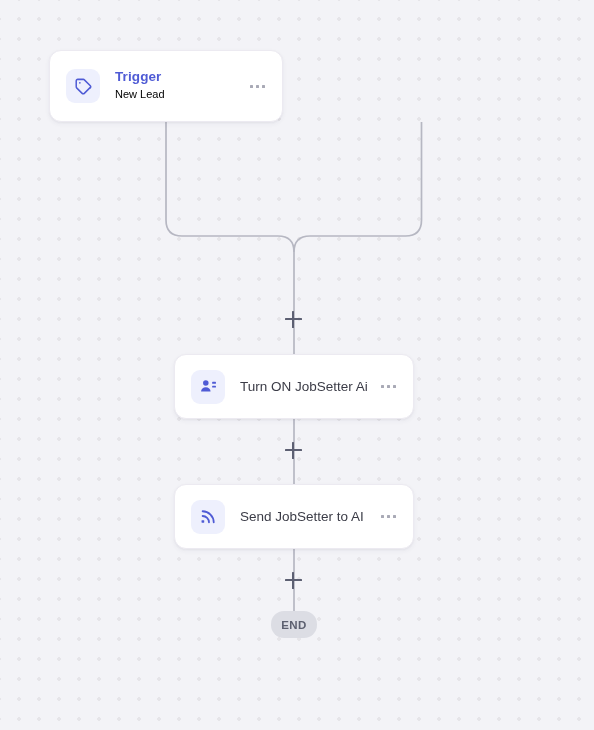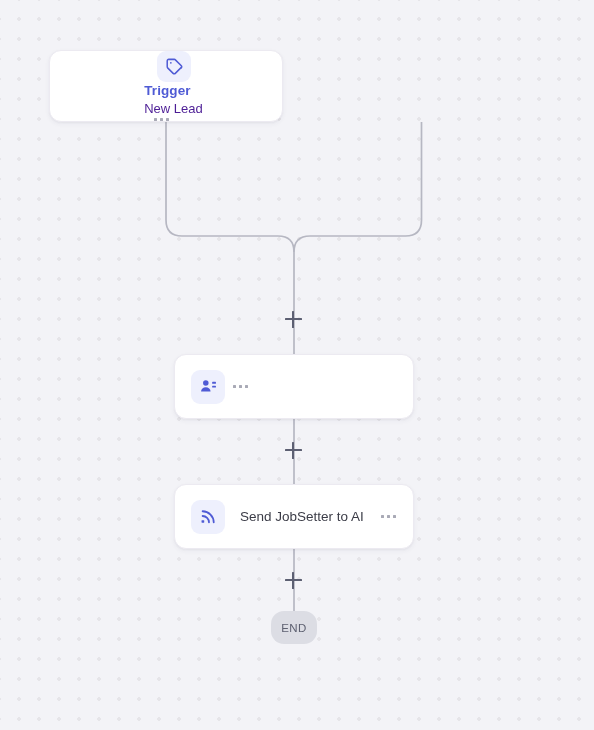--- a/index.html
+++ b/index.html
@@ -72,22 +72,22 @@
   }
 
   .node-title-sm {
     font-size: 13.5px;
     font-weight: bold;
     color: #4f5bd5;
     line-height: 17px;
     letter-spacing: 0.1px;
   }
   .node-subtitle {
-    font-size: 13px;
-    color: #4c1d95;
+    font-size: 11px;
+    color: #000000;
     line-height: 19px;
   }
   .node-label {
     font-size: 13.5px;
     color: #3b3c47;
     line-height: 19px;
   }
 
   .kebab {
     width: 30px;
@@ -106,21 +106,20 @@
     background: #a9aab6;
     border-radius: 0.5px;
   }
 
   
   #trigger-node {
     left: 49px;
     top: 50px;
     width: 234px;
     height: 72px;
-    flex-direction: column;
   }
 
   #add-trigger-node {
     left: 303px;
     top: 50px;
     width: 237px;
     height: 72px;
     background: #f3f5fe;
     border: 1.6px dashed #6470e8;
     border-radius: 12px;
@@ -181,26 +180,26 @@
   #plus-1 { left: 285px; top: 311px; }
   #plus-2 { left: 285px; top: 442px; }
   #plus-3 { left: 285px; top: 572px; }
 
   
   #end-badge {
     position: absolute;
     left: 271px;
     top: 611px;
     width: 46px;
-    height: 33px;
+    height: 27px;
     border-radius: 13px;
     background: #dcdde4;
     color: #5d6070;
     font-size: 11.5px;
-    font-weight: normal;
+    font-weight: bold;
     letter-spacing: 0.4px;
     display: flex;
     align-items: center;
     justify-content: center;
   }
 </style>
 </head>
 <body>
 
 <div id="canvas">
@@ -237,20 +236,23 @@
 
   <div class="node" id="action-node-1">
     <div class="node-icon">
       <svg width="19" height="19" viewBox="0 0 24 24" fill="#4f5bd5">
         <circle cx="8.6" cy="7.6" r="3.5"></circle>
         <path d="M2.6 18.4c0-3.3 2.7-5.4 6-5.4s6 2.1 6 5.4z"></path>
         <rect x="16.6" y="6.1" width="4.8" height="2.4" rx="0.7"></rect>
         <rect x="16.6" y="11" width="4.8" height="2.4" rx="0.7"></rect>
       </svg>
     </div>
+    <div class="node-text">
+      <div class="node-label">Turn ON JobSetter Ai</div>
+    </div>
     <div class="kebab">
       <i></i>
         <i></i>
         <i></i>
     </div>
   </div>
 
   <div class="node" id="action-node-2">
     <div class="node-icon">
       <svg width="19" height="19" viewBox="0 0 24 24" fill="none" stroke="#4f5bd5" stroke-width="2.3" stroke-linecap="round">

